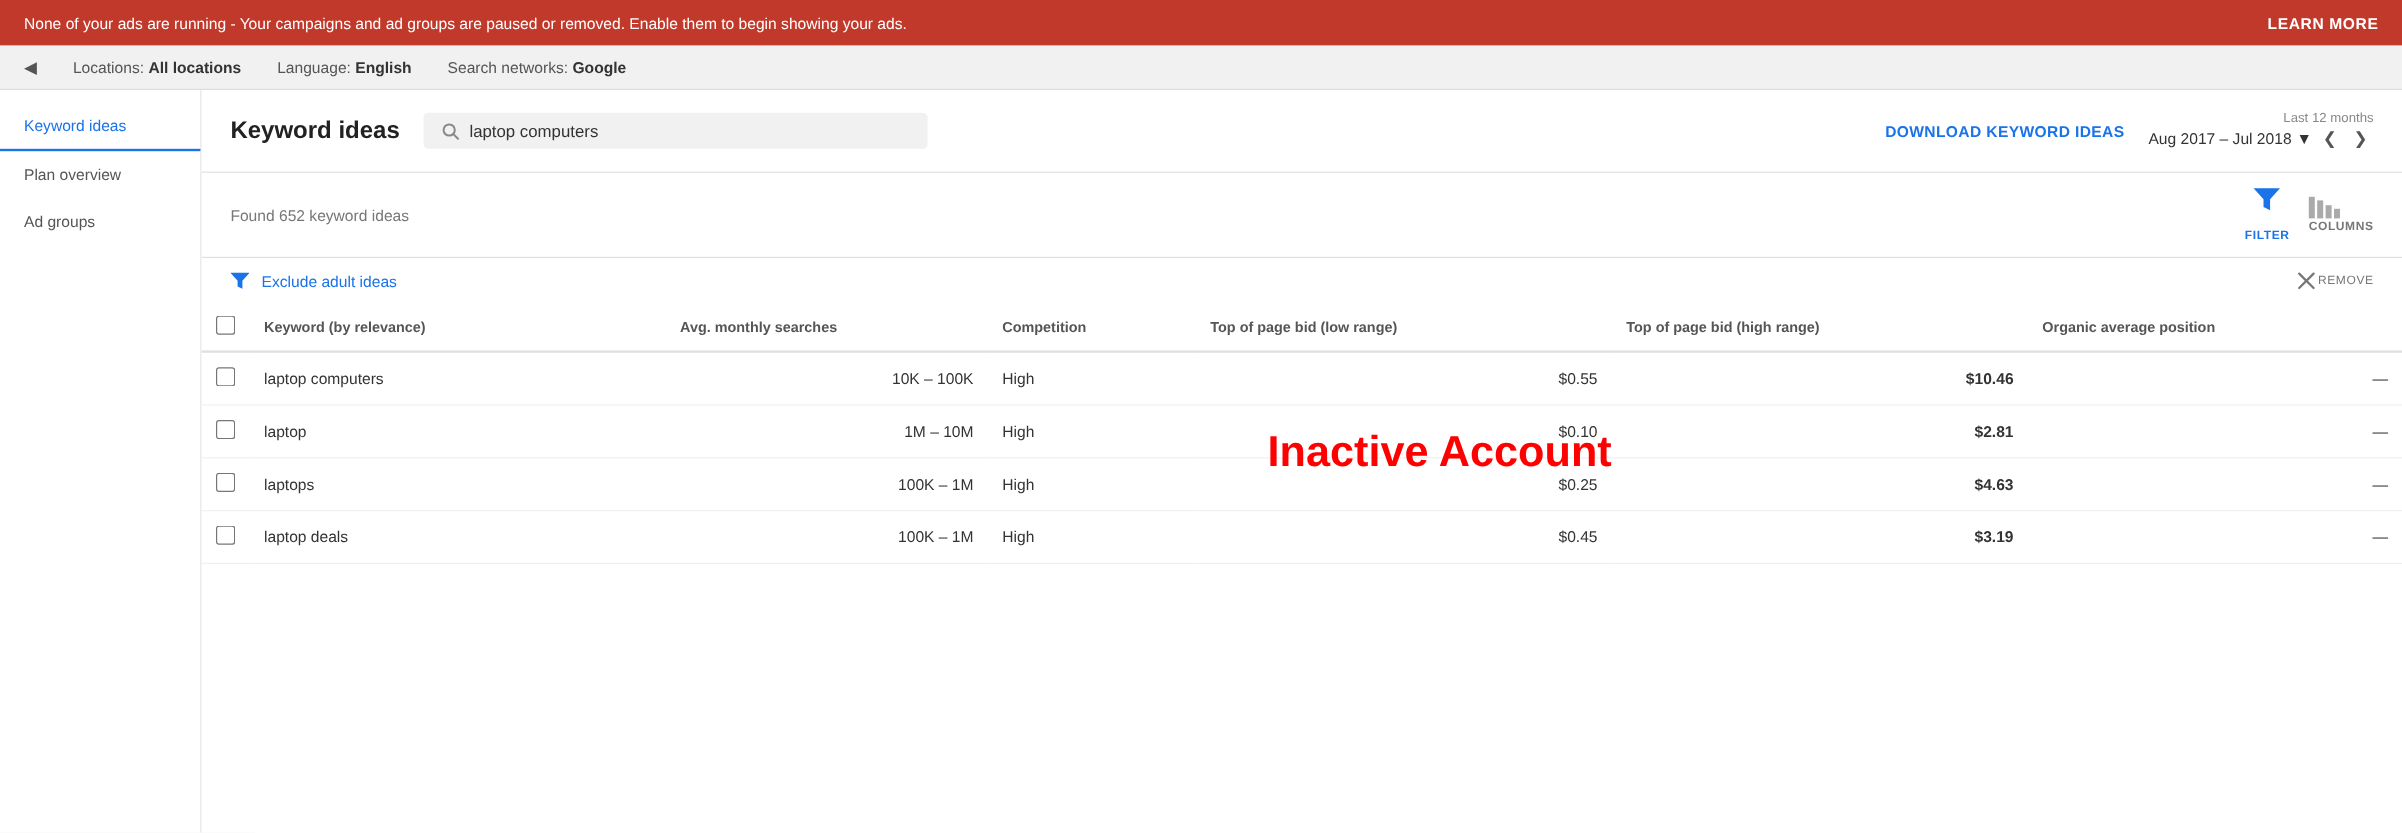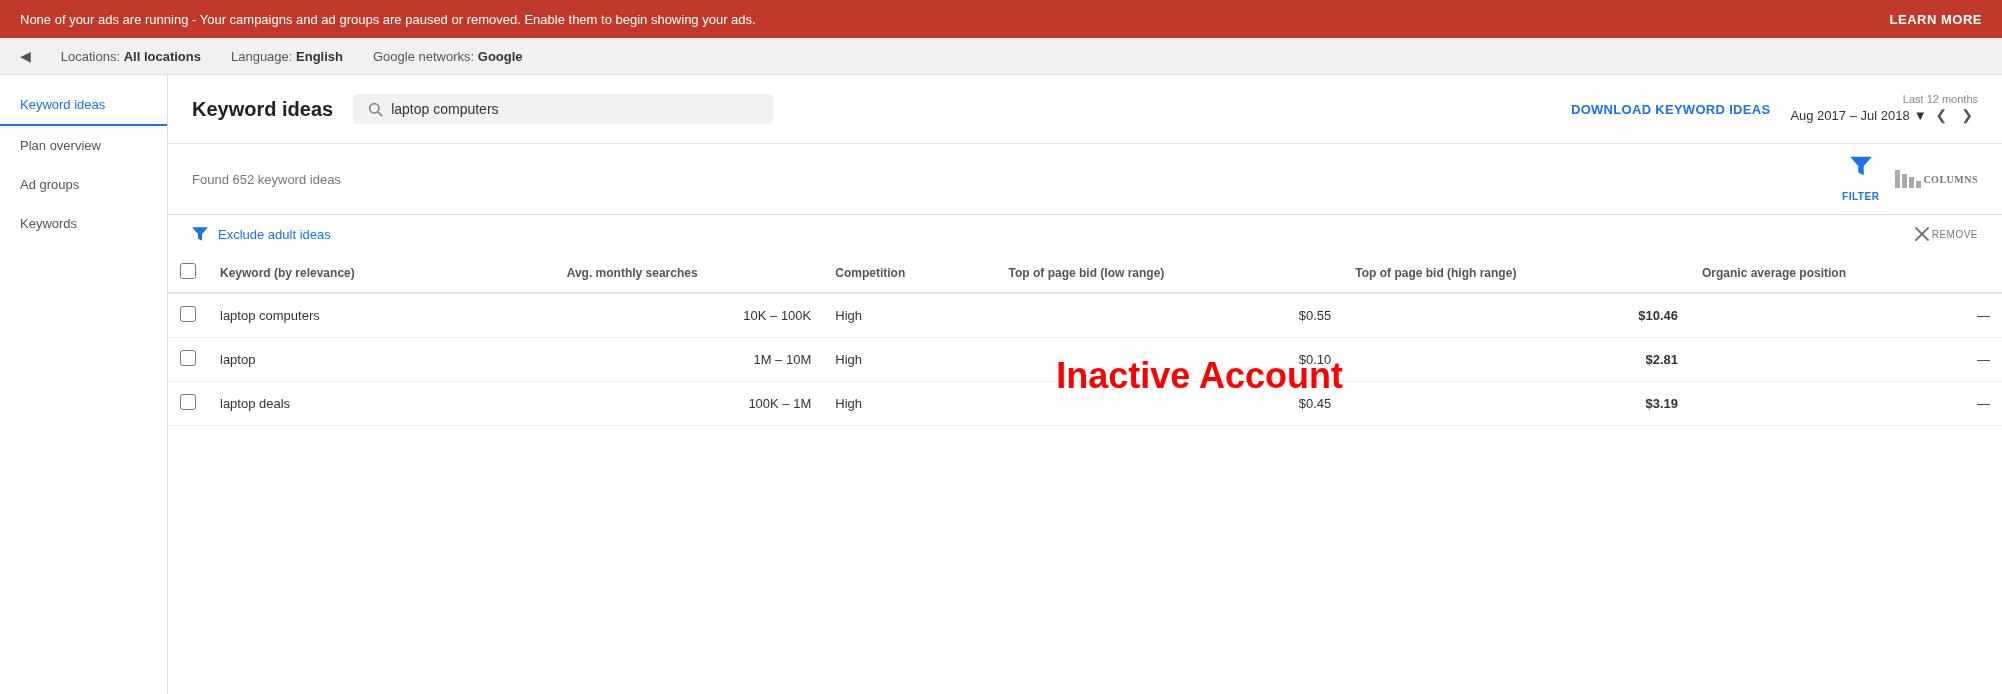--- a/index.html
+++ b/index.html
@@ -211,25 +211,23 @@
     .filter-label {
       font-size: 10px;
       color: #1a73e8;
       font-weight: 600;
       letter-spacing: 0.5px;
     }
 
     
     .columns-btn {
       display: flex;
-      flex-direction: row;
-      align-items: center;
+      flex-direction: column;
       cursor: pointer;
       gap: 2px;
-      font-family: Liberation Serif, serif;
     }
     .columns-label {
       font-size: 10px;
       color: #777;
       font-weight: 600;
       letter-spacing: 0.5px;
     }
 
     
     .filter-row {
@@ -346,32 +344,31 @@
     <span class="back-arrow">◀</span>
     <span>
       <span>Locations:</span>
       <strong>All locations</strong>
     </span>
     <span>
       <span>Language:</span>
       <strong>English</strong>
     </span>
     <span>
-      <span>Google networks:</span>
+      <span>Search networks:</span>
       <strong>Google</strong>
     </span>
   </div>
 
   <div class="main-layout">
 
     <div class="sidebar">
       <div class="sidebar-item active">Keyword ideas</div>
       <div class="sidebar-item">Plan overview</div>
       <div class="sidebar-item">Ad groups</div>
-      <div class="sidebar-item">Keywords</div>
     </div>
 
     <div class="content-area" style="position:relative;">
 
       <div class="page-header">
         <span class="page-title">Keyword ideas</span>
         <div class="search-box">
           <svg class="search-icon-svg" width="16" height="16" viewBox="0 0 24 24" fill="none" stroke="#888" stroke-width="2.5" stroke-linecap="round" stroke-linejoin="round">
             <circle cx="11" cy="11" r="7"></circle>
             <line x1="16.5" y1="16.5" x2="22" y2="22"></line>
@@ -469,20 +466,31 @@
       <td class="col-searches">1M – 10M</td>
       <td class="col-competition">High</td>
       <td class="col-bid-low">$0.10</td>
       <td class="col-bid-high">$2.81</td>
       <td class="col-organic">—</td>
     </tr>
             <tr>
       <td class="col-checkbox">
         <input type="checkbox" class="checkbox-input" style="">
       </td>
+      <td class="col-keyword">laptops</td>
+      <td class="col-searches">100K – 1M</td>
+      <td class="col-competition">High</td>
+      <td class="col-bid-low">$0.25</td>
+      <td class="col-bid-high">$4.63</td>
+      <td class="col-organic">—</td>
+    </tr>
+            <tr>
+      <td class="col-checkbox">
+        <input type="checkbox" class="checkbox-input" style="">
+      </td>
       <td class="col-keyword">laptop deals</td>
       <td class="col-searches">100K – 1M</td>
       <td class="col-competition">High</td>
       <td class="col-bid-low">$0.45</td>
       <td class="col-bid-high">$3.19</td>
       <td class="col-organic">—</td>
     </tr>
           </tbody>
       </table>
     </div>

